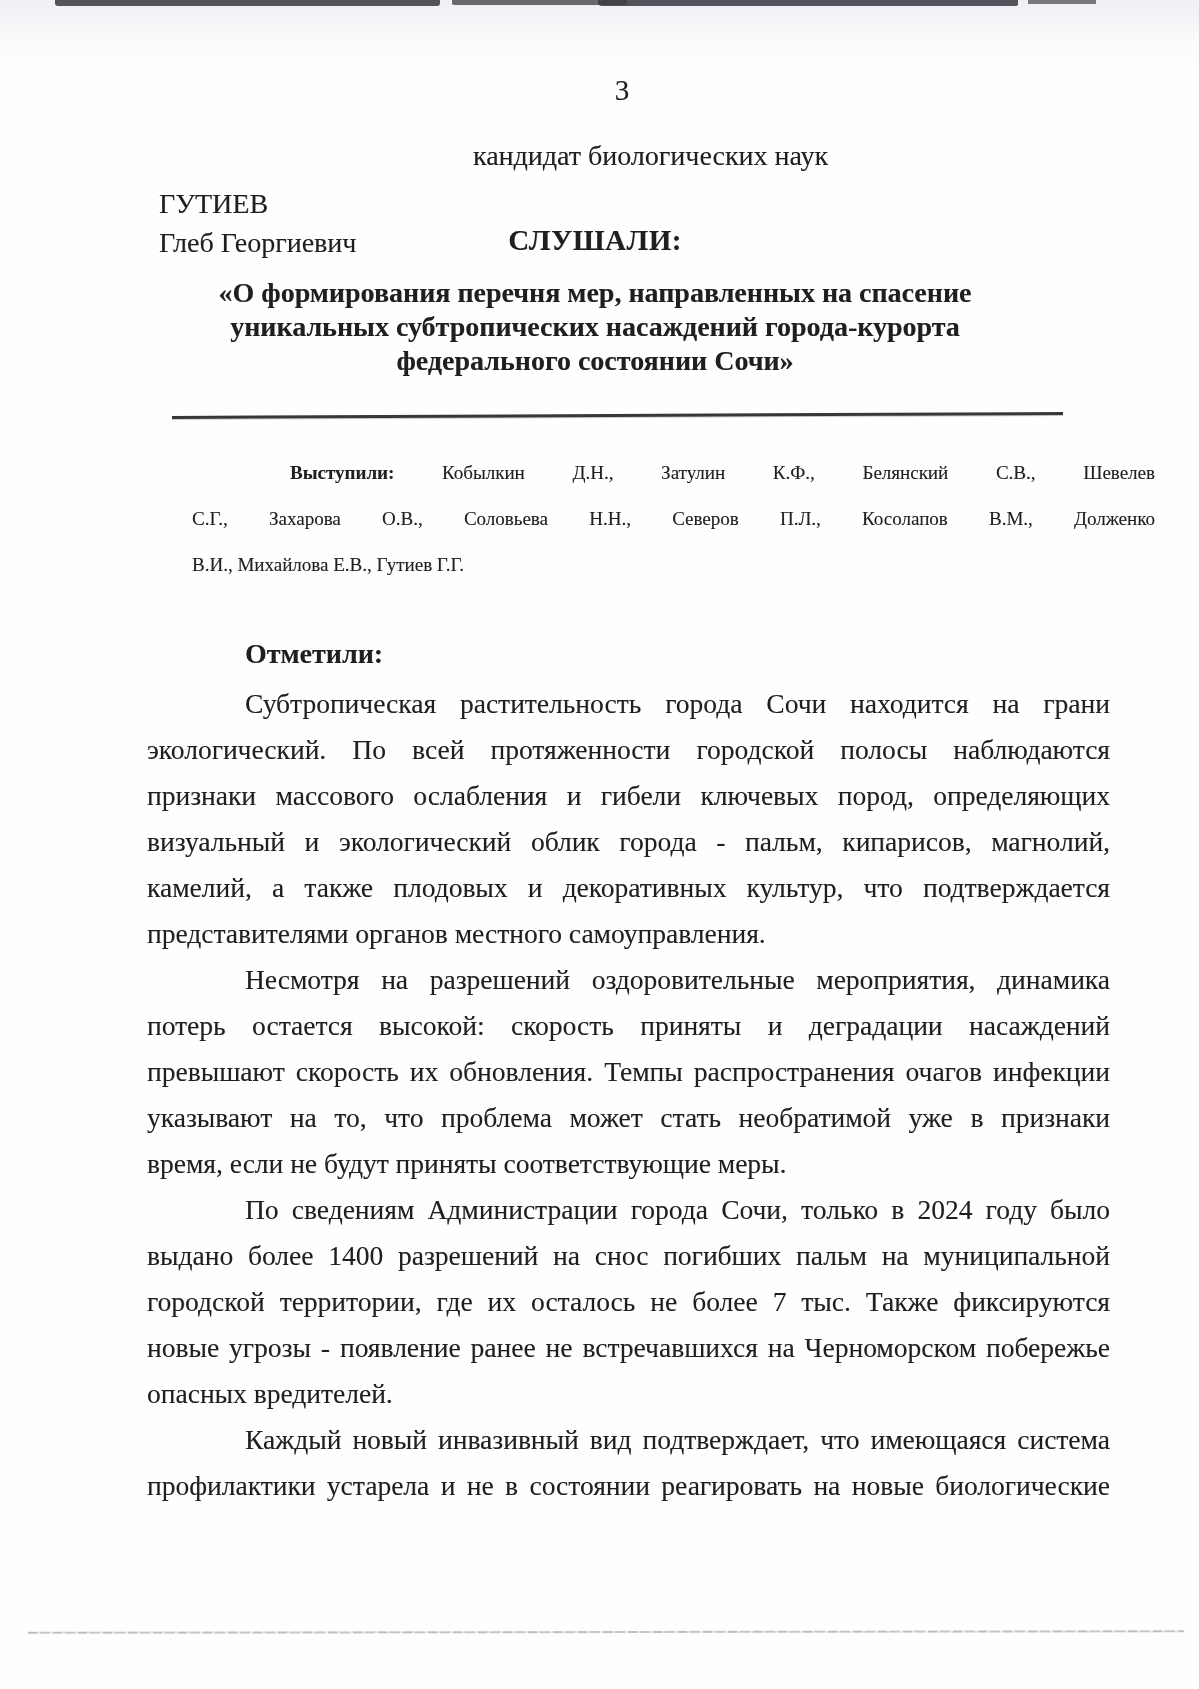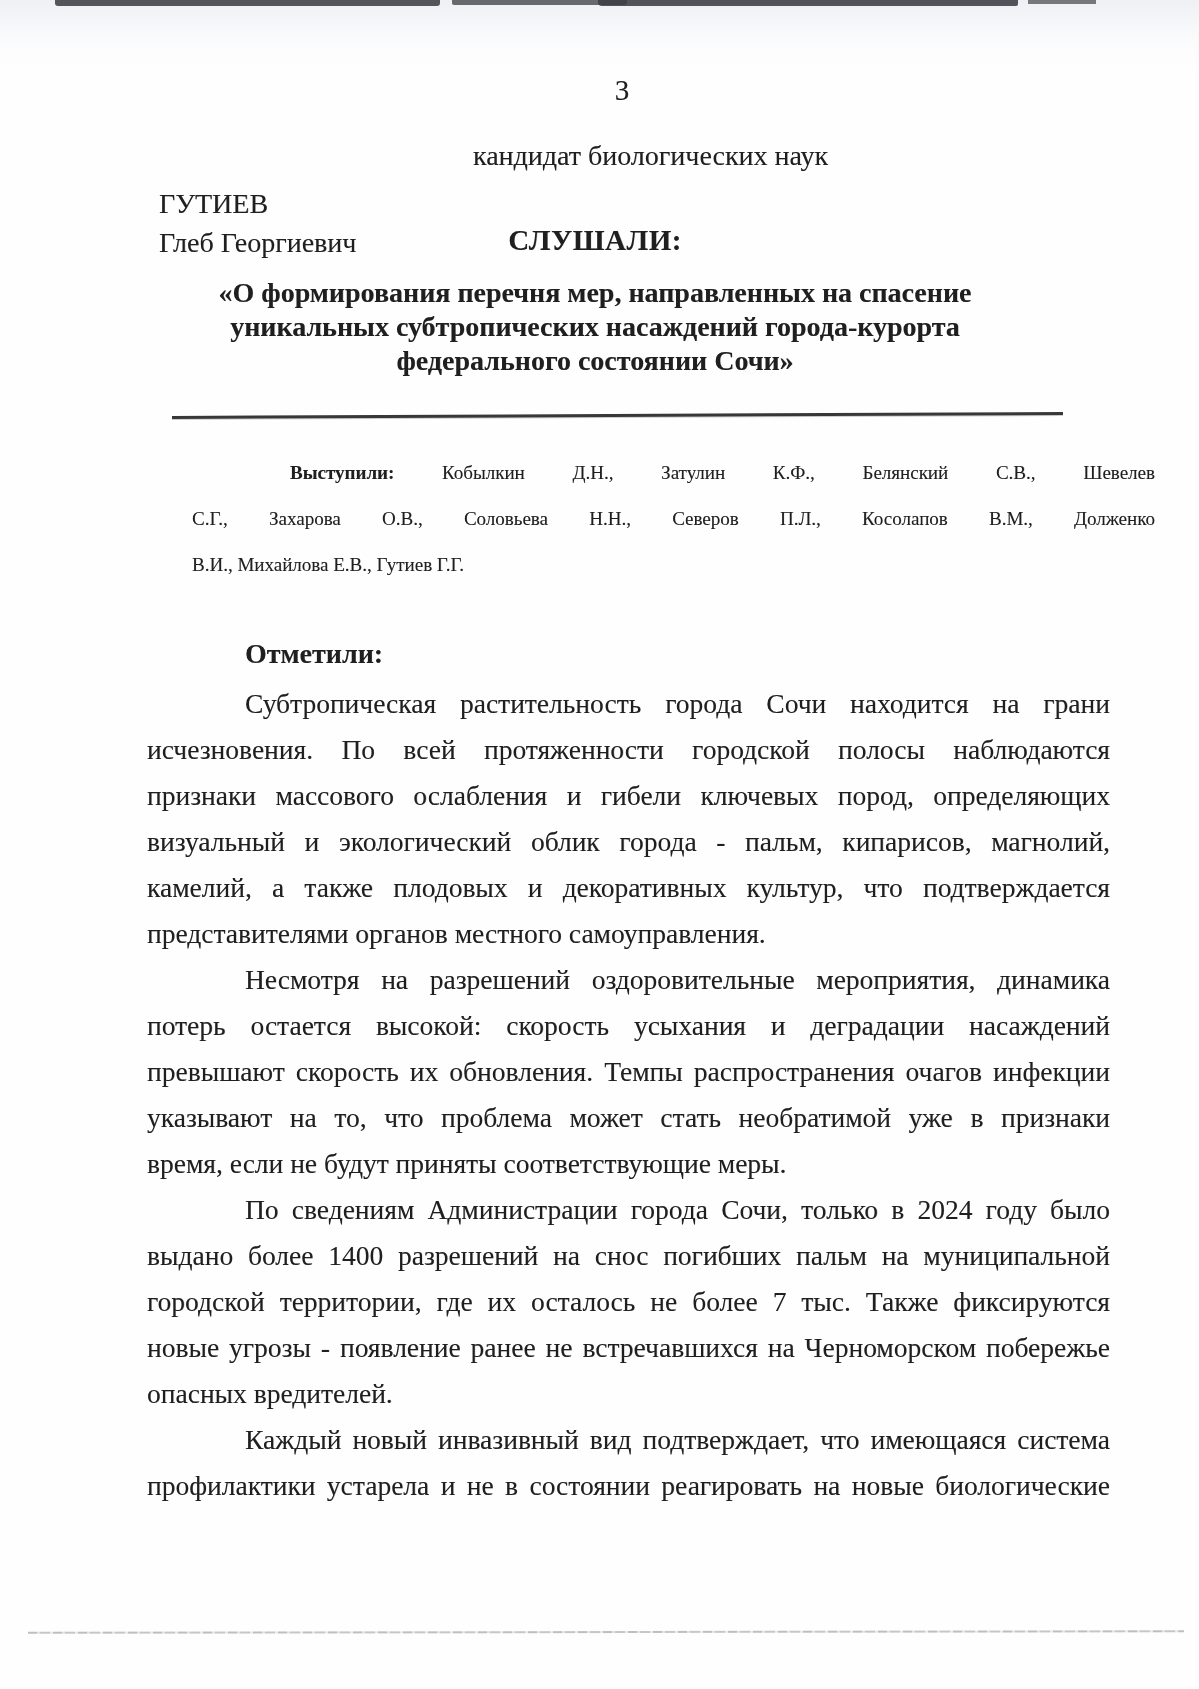--- a/index.html
+++ b/index.html
@@ -112,27 +112,27 @@
   <div class="vystupili">
       <div class="line indent"><b>Выступили:</b> Кобылкин Д.Н., Затулин К.Ф., Белянский С.В., Шевелев</div>
       <div class="line">С.Г., Захарова О.В., Соловьева Н.Н., Северов П.Л., Косолапов В.М., Долженко</div>
       <div class="line last">В.И., Михайлова Е.В., Гутиев Г.Г.</div>
     </div>
 
   <div class="otmetili-heading txt">Отметили:</div>
 
   <div class="body-text">
       <div class="line indent">Субтропическая растительность города Сочи находится на грани</div>
-      <div class="line">исчезновения. По всей протяженности городской полосы наблюдаются</div>
+      <div class="line">экологический. По всей протяженности городской полосы наблюдаются</div>
       <div class="line">признаки массового ослабления и гибели ключевых пород, определяющих</div>
       <div class="line">визуальный и экологический облик города - пальм, кипарисов, магнолий,</div>
       <div class="line">камелий, а также плодовых и декоративных культур, что подтверждается</div>
       <div class="line last">представителями органов местного самоуправления.</div>
       <div class="line indent">Несмотря на разрешений оздоровительные мероприятия, динамика</div>
-      <div class="line">потерь остается высокой: скорость усыхания и деградации насаждений</div>
+      <div class="line">потерь остается высокой: скорость приняты и деградации насаждений</div>
       <div class="line">превышают скорость их обновления. Темпы распространения очагов инфекции</div>
       <div class="line">указывают на то, что проблема может стать необратимой уже в признаки</div>
       <div class="line last">время, если не будут приняты соответствующие меры.</div>
       <div class="line indent">По сведениям Администрации города Сочи, только в 2024 году было</div>
       <div class="line">выдано более 1400 разрешений на снос погибших пальм на муниципальной</div>
       <div class="line">городской территории, где их осталось не более 7 тыс. Также фиксируются</div>
       <div class="line">новые угрозы - появление ранее не встречавшихся на Черноморском побережье</div>
       <div class="line last">опасных вредителей.</div>
       <div class="line indent">Каждый новый инвазивный вид подтверждает, что имеющаяся система</div>
       <div class="line">профилактики устарела и не в состоянии реагировать на новые биологические</div>

